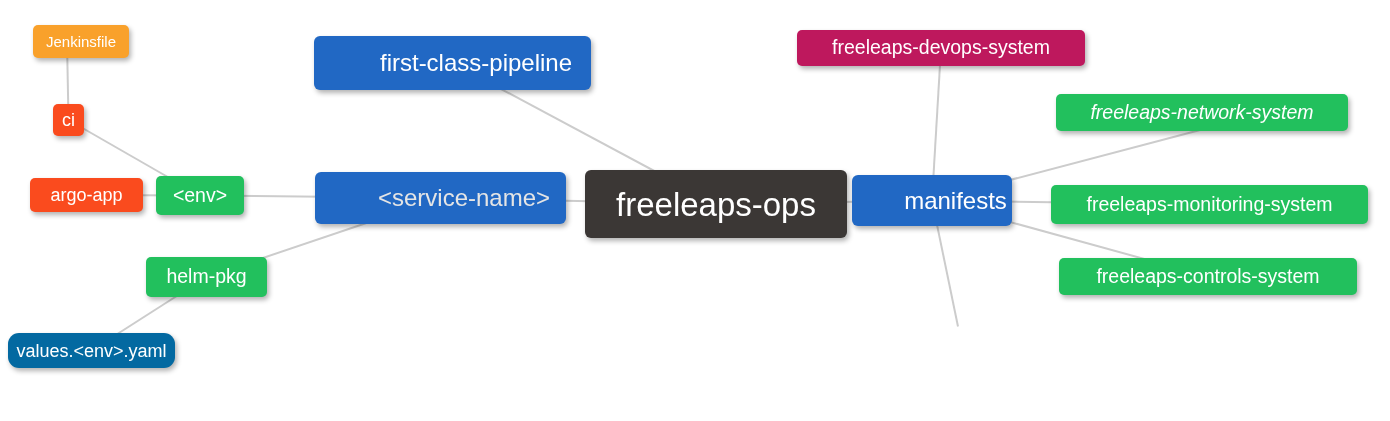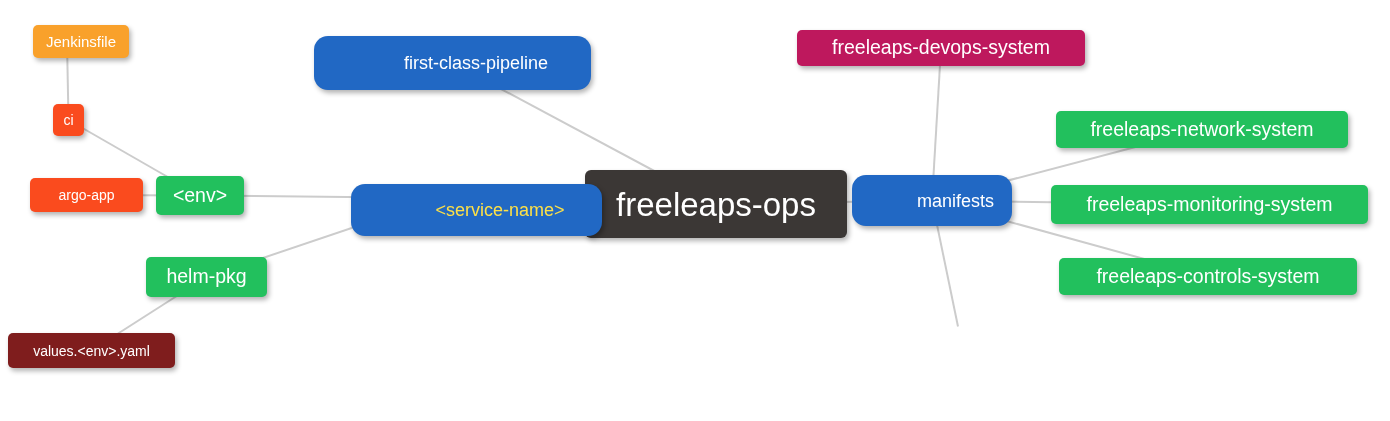--- a/index.html
+++ b/index.html
@@ -31,23 +31,23 @@
     color: #ffffff;
     border-radius: 5px;
     box-shadow: 2px 3px 5px rgba(0,0,0,0.30);
     white-space: nowrap;
     cursor: pointer;
     box-sizing: border-box;
     text-align: center;
     line-height: 1;
   }
   .lvl0 { font-size: 33px; border-radius: 6px; }
-  .lvl1 { font-size: 18px; border-radius: 14px; padding-left: 47px; }
+  .lvl1 { font-size: 24px; border-radius: 6px; padding-left: 47px; }
   .lvl2 { font-size: 19.5px; }
-  .lvl3 { font-size: 14px; }
+  .lvl3 { font-size: 18px; }
   .lvl4 { font-size: 15px; }
 </style>
 </head>
 <body>
 
 <div id="mindmap-canvas">
   <svg id="edges-layer" xmlns="http://www.w3.org/2000/svg" width="1390" height="421">
       <line x1="67" y1="41.5" x2="68.5" y2="120" stroke="#cccccc" stroke-width="2"></line>
       <line x1="68.5" y1="120" x2="200" y2="195.5" stroke="#cccccc" stroke-width="2"></line>
       <line x1="76" y1="195" x2="200" y2="195.5" stroke="#cccccc" stroke-width="2"></line>
@@ -63,49 +63,49 @@
       <line x1="932" y1="200.5" x2="1208" y2="276.5" stroke="#cccccc" stroke-width="2"></line>
       <line x1="932" y1="200.5" x2="958" y2="326.5" stroke="#cccccc" stroke-width="2"></line>
     </svg>
 
 <div class="node lvl0" style="left: 585px; top: 170px; width: 262px; height: 68px; background: rgb(59, 55, 53); color: rgb(255, 255, 255); justify-content: center;">
       <span>freeleaps-ops</span>
     </div>
     <div class="node lvl1" style="left: 314px; top: 36px; width: 277px; height: 54px; background: rgb(33, 104, 196); color: rgb(255, 255, 255);">
       <span>first-class-pipeline</span>
     </div>
-    <div class="node lvl1" style="left: 315px; top: 184px; width: 251px; height: 52px; background: rgb(33, 104, 196); color: #fde047; margin-left: 36px;">
+    <div class="node lvl1" style="left: 315px; top: 172px; width: 251px; height: 52px; background: rgb(33, 104, 196); color: #e5e5e5;">
       <span>&lt;service-name&gt;</span>
     </div>
     <div class="node lvl2" style="left: 156px; top: 176px; width: 88px; height: 39px; background: rgb(34, 192, 93); color: rgb(255, 255, 255);">
       <span>&lt;env&gt;</span>
     </div>
     <div class="node lvl1" style="left: 852px; top: 175px; width: 160px; height: 51px; background: rgb(33, 104, 196); color: rgb(255, 255, 255);">
       <span>manifests</span>
     </div>
     <div class="node lvl2" style="left: 146px; top: 257px; width: 121px; height: 40px; background: rgb(34, 192, 93); color: rgb(255, 255, 255);">
       <span>helm-pkg</span>
     </div>
     <div class="node lvl2" style="left: 797px; top: 30px; width: 288px; height: 36px; background: #be185d; color: rgb(255, 255, 255);">
       <span>freeleaps-devops-system</span>
     </div>
-    <div class="node lvl2" style="left: 1056px; top: 111px; width: 292px; height: 37px; background: rgb(34, 192, 93); color: rgb(255, 255, 255);">
+    <div class="node lvl2" style="left: 1056px; top: 94px; width: 292px; height: 37px; background: rgb(34, 192, 93); color: rgb(255, 255, 255); font-style: italic;">
       <span>freeleaps-network-system</span>
     </div>
     <div class="node lvl2" style="left: 1059px; top: 258px; width: 298px; height: 37px; background: rgb(34, 192, 93); color: rgb(255, 255, 255);">
       <span>freeleaps-controls-system</span>
     </div>
     <div class="node lvl2" style="left: 1051px; top: 185px; width: 317px; height: 39px; background: rgb(34, 192, 93); color: rgb(255, 255, 255);">
       <span>freeleaps-monitoring-system</span>
     </div>
     <div class="node lvl3" style="left: 53px; top: 104px; width: 31px; height: 32px; background: rgb(250, 75, 30); color: rgb(255, 255, 255);">
       <span>ci</span>
     </div>
     <div class="node lvl3" style="left: 30px; top: 178px; width: 113px; height: 34px; background: rgb(250, 75, 30); color: rgb(255, 255, 255);">
       <span>argo-app</span>
     </div>
-    <div class="node lvl3" style="left: 8px; top: 333px; width: 167px; height: 35px; background: #7f1d1d; color: rgb(255, 255, 255);">
+    <div class="node lvl3" style="left: 8px; top: 333px; width: 167px; height: 35px; background: #0369a1; color: rgb(255, 255, 255); border-radius: 11px;">
       <span>values.&lt;env&gt;.yaml</span>
     </div>
     <div class="node lvl4" style="left: 19px; top: 25px; width: 96px; height: 33px; background: rgb(249, 161, 43); color: rgb(255, 255, 255); margin-left: 14px;">
       <span>Jenkinsfile</span>
     </div>
   </div>
 
 </body></html>

